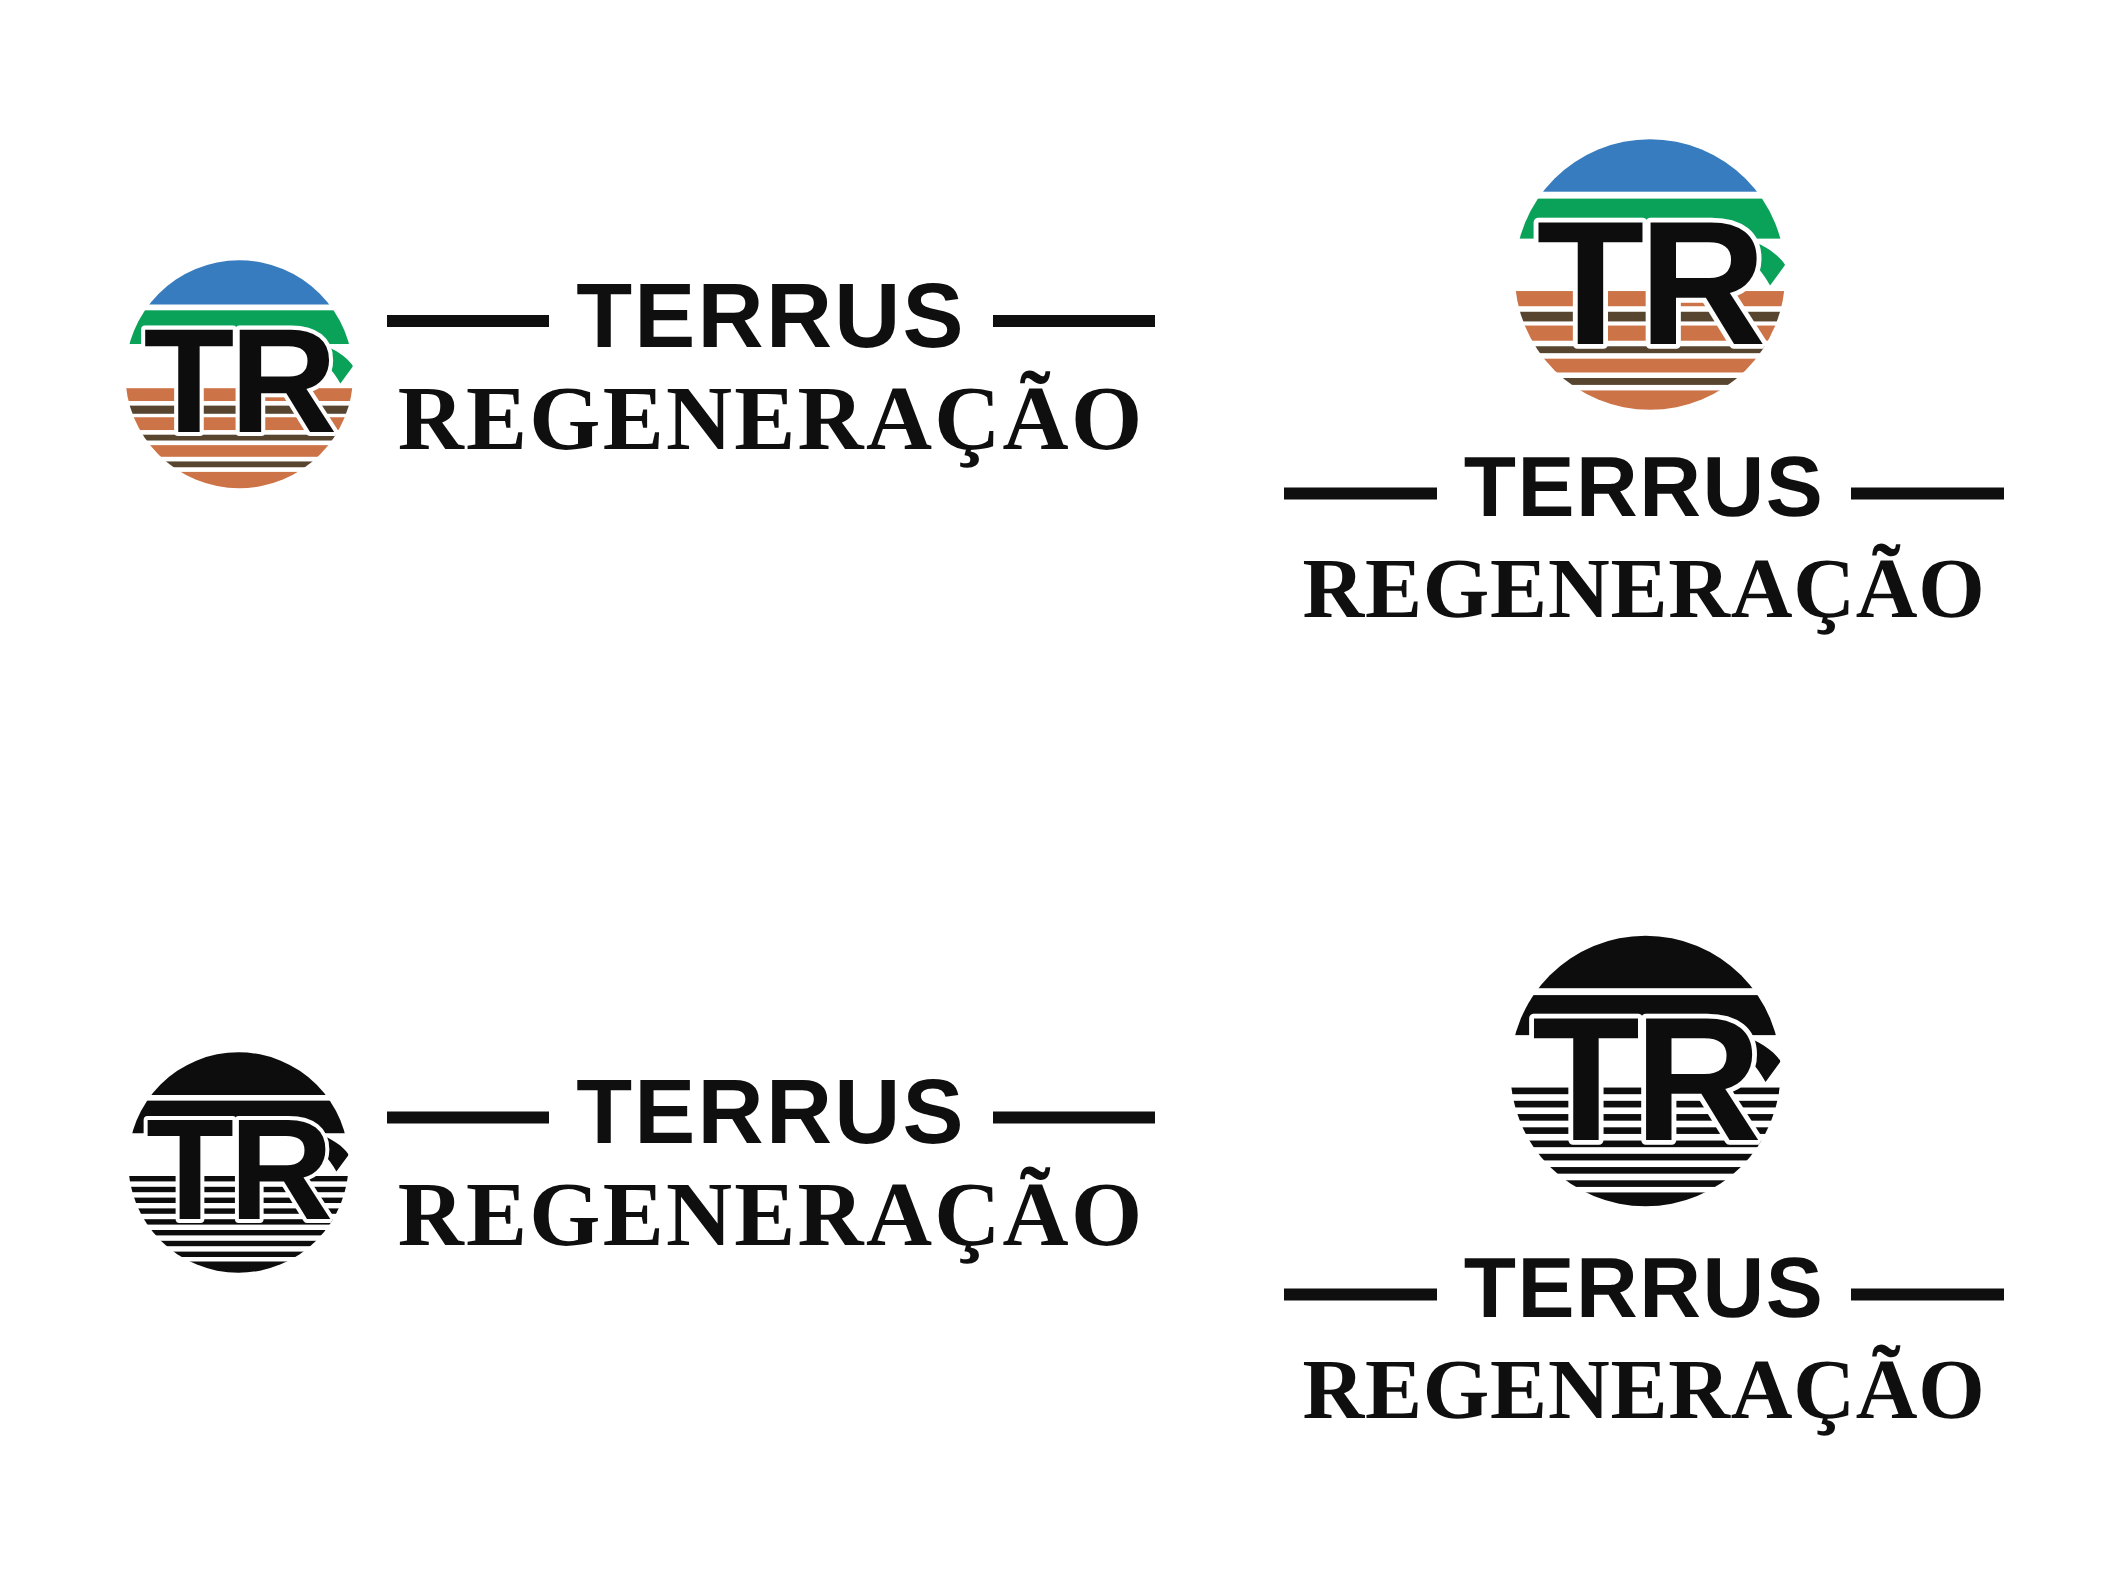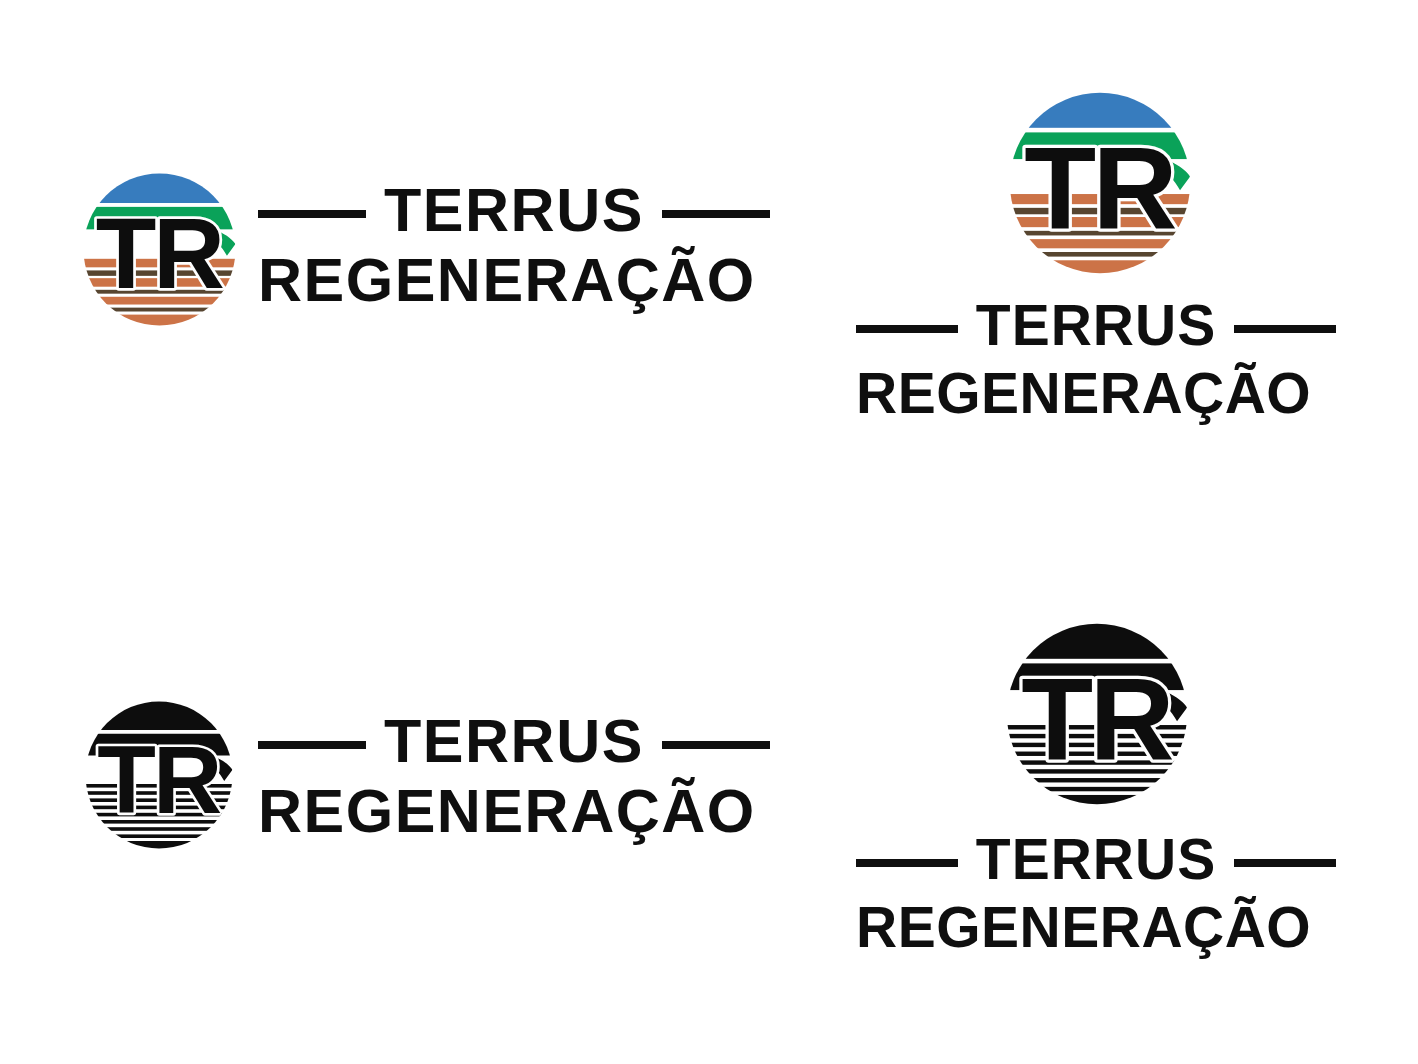--- a/index.html
+++ b/index.html
@@ -7,21 +7,21 @@
          font-family:"Liberation Sans", sans-serif; }
 
   .lockup { position:absolute; }
   .mark-wrap { position:absolute; }
   .mark { display:block; }
 
   .wordmark { position:absolute; color:var(--c-text,#0f0f0f); font-weight:700; }
   .line1 { display:flex; align-items:center; height:70px;text-align:center; }
   .dash  { flex:1; height:8px; background:var(--c-text,#0f0f0f); margin-top:7px; }
   .name1 { white-space:nowrap; margin:0 18px; }
-  .line2 { height:70px; white-space:nowrap; }
+  .line2 { height:70px; text-align:center; white-space:nowrap;font-family:Liberation Serif, serif; }
 
   
   .wm-l .name1 { font-size:61px; letter-spacing:1.5px; }
   .wm-l .line2 { font-size:61px; letter-spacing:1.5px; }
   
   .wm-s .name1 { font-size:57px; letter-spacing:1px; }
   .wm-s .line2 { font-size:57px; letter-spacing:0.5px; }
 
   #tl { left:82px;  top:172px;  width:700px; height:200px; }
   #tl .mark-wrap { left:0; top:0; }

